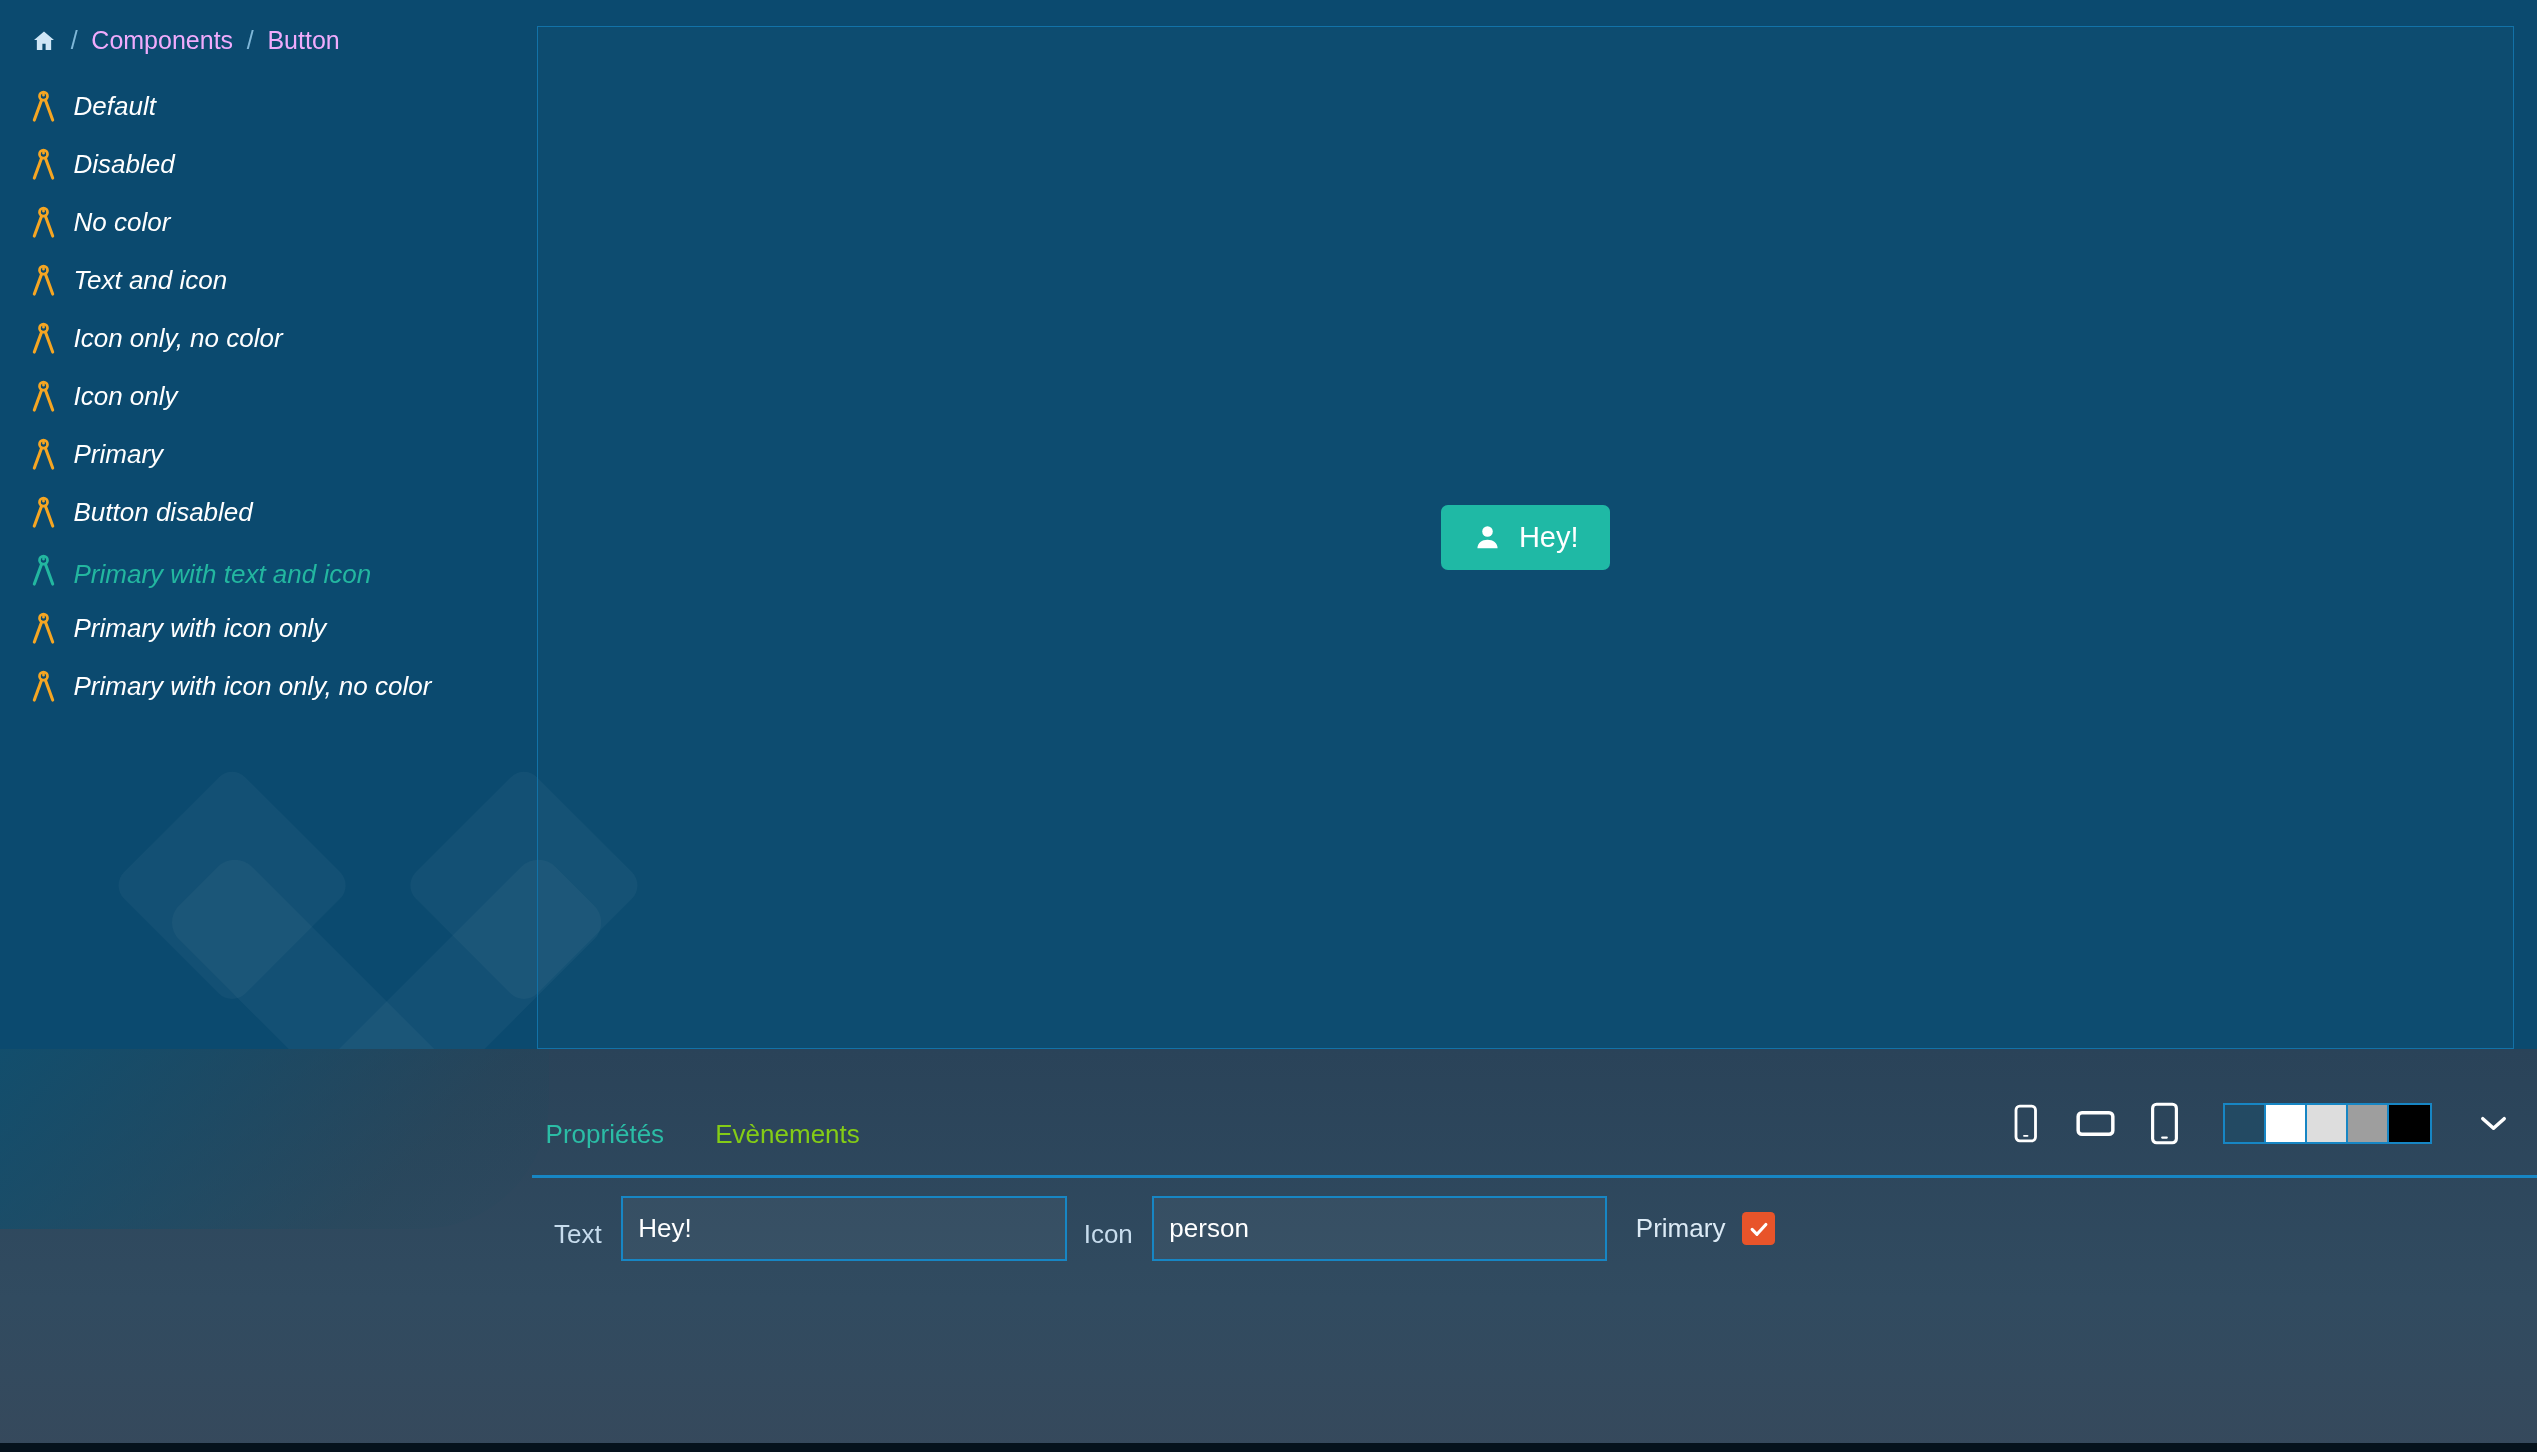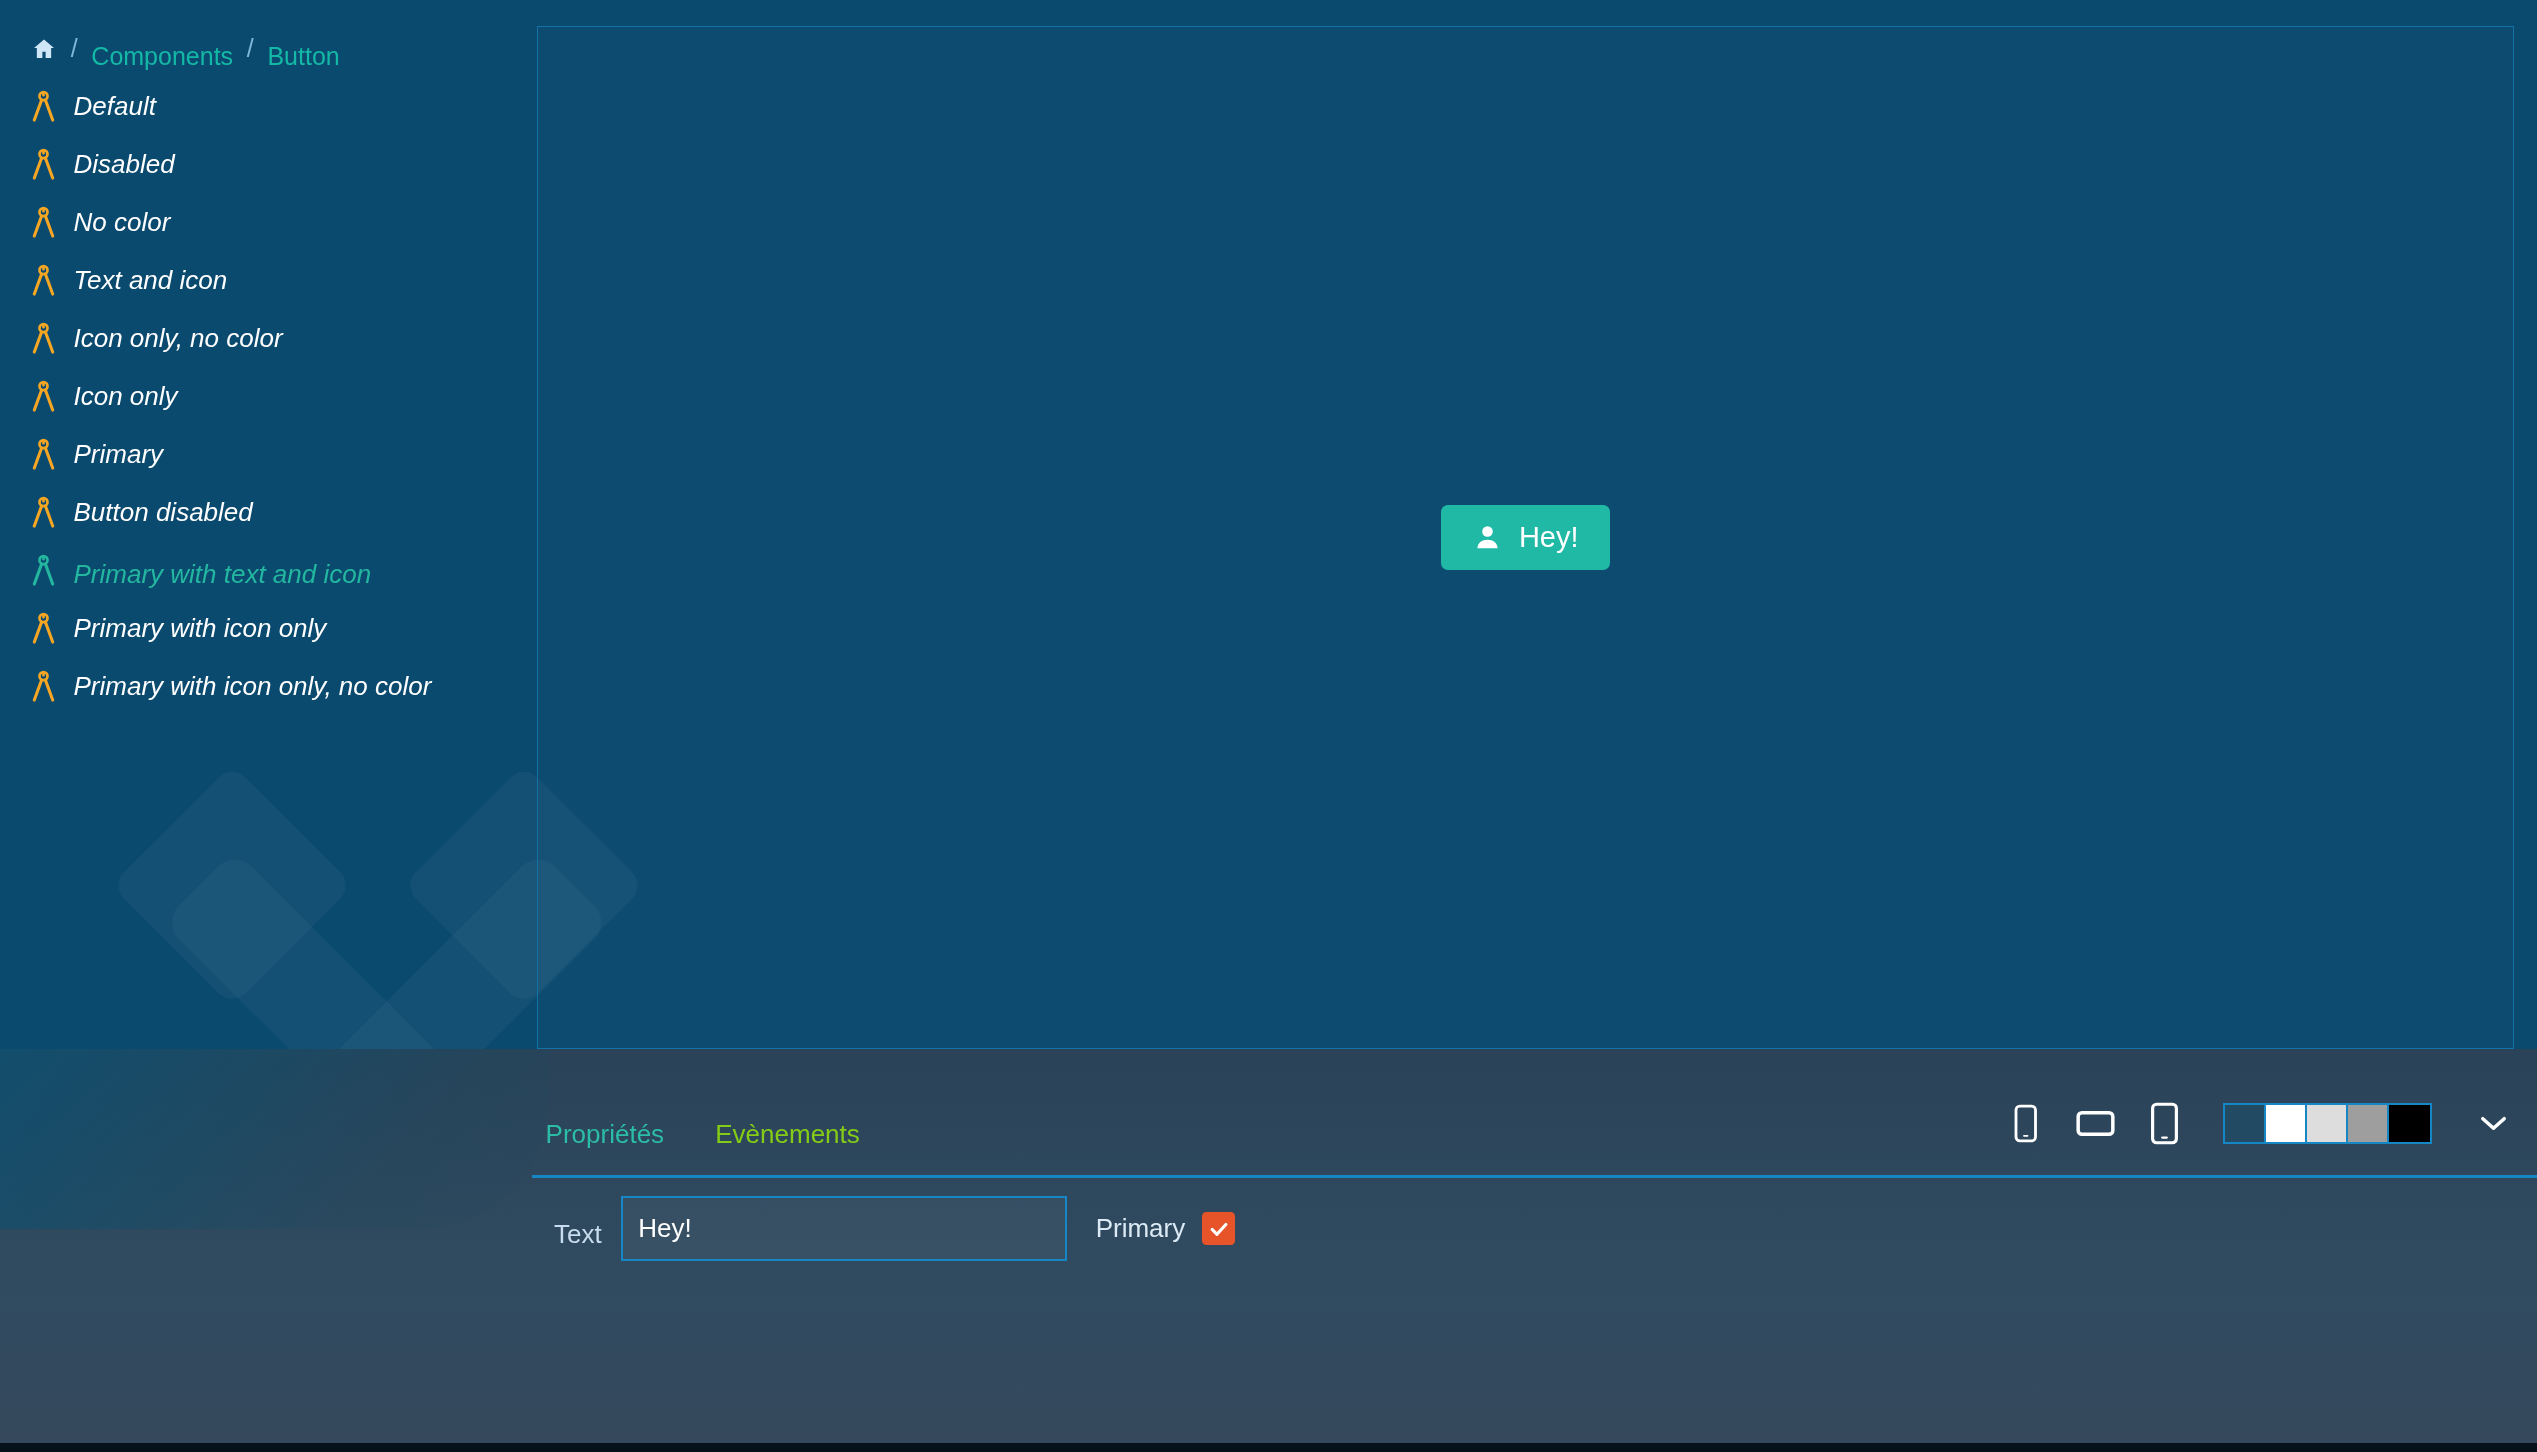--- a/index.html
+++ b/index.html
@@ -49,21 +49,21 @@
     position: absolute;
     left: 31px;
     top: 26px;
     display: flex;
     align-items: center;
     gap: 13.7px;
     font-size: 25px;
     color: #b9dcf2;
     z-index: 5;
   }
-  .breadcrumb .crumb { color: #14b8a6; margin-top: 16px; }
+  .breadcrumb .crumb { color: #f0abfc; }
   .breadcrumb .sep { color: #7fb7d8; }
   .home-ico { display: inline-flex; align-items: center; }
 
   
   .sidebar {
     position: absolute;
     left: 0;
     top: 77px;
     width: 532px;
     z-index: 5;
@@ -456,20 +456,24 @@
 
   </div>
 
   <div class="formrow">
 
     <div class="field">
       <span class="field-label">Text</span>
       <input class="field-input" type="text" value="Hey!" style="">
     </div>
 
+    <div class="field">
+      <span class="field-label">Icon</span>
+      <input class="field-input icon-w" type="text" value="person" style="">
+    </div>
 
     <div class="check-field">
       <span class="check-label">Primary</span>
       <div class="checkbox">
         <svg width="22" height="22" viewBox="0 0 24 24" aria-hidden="true">
           <path d="M4.5 12.5 9.8 17.8 19.5 7" fill="none" stroke="#ffffff" stroke-width="3.4" stroke-linecap="round" stroke-linejoin="round"></path>
         </svg>
       </div>
     </div>
 

